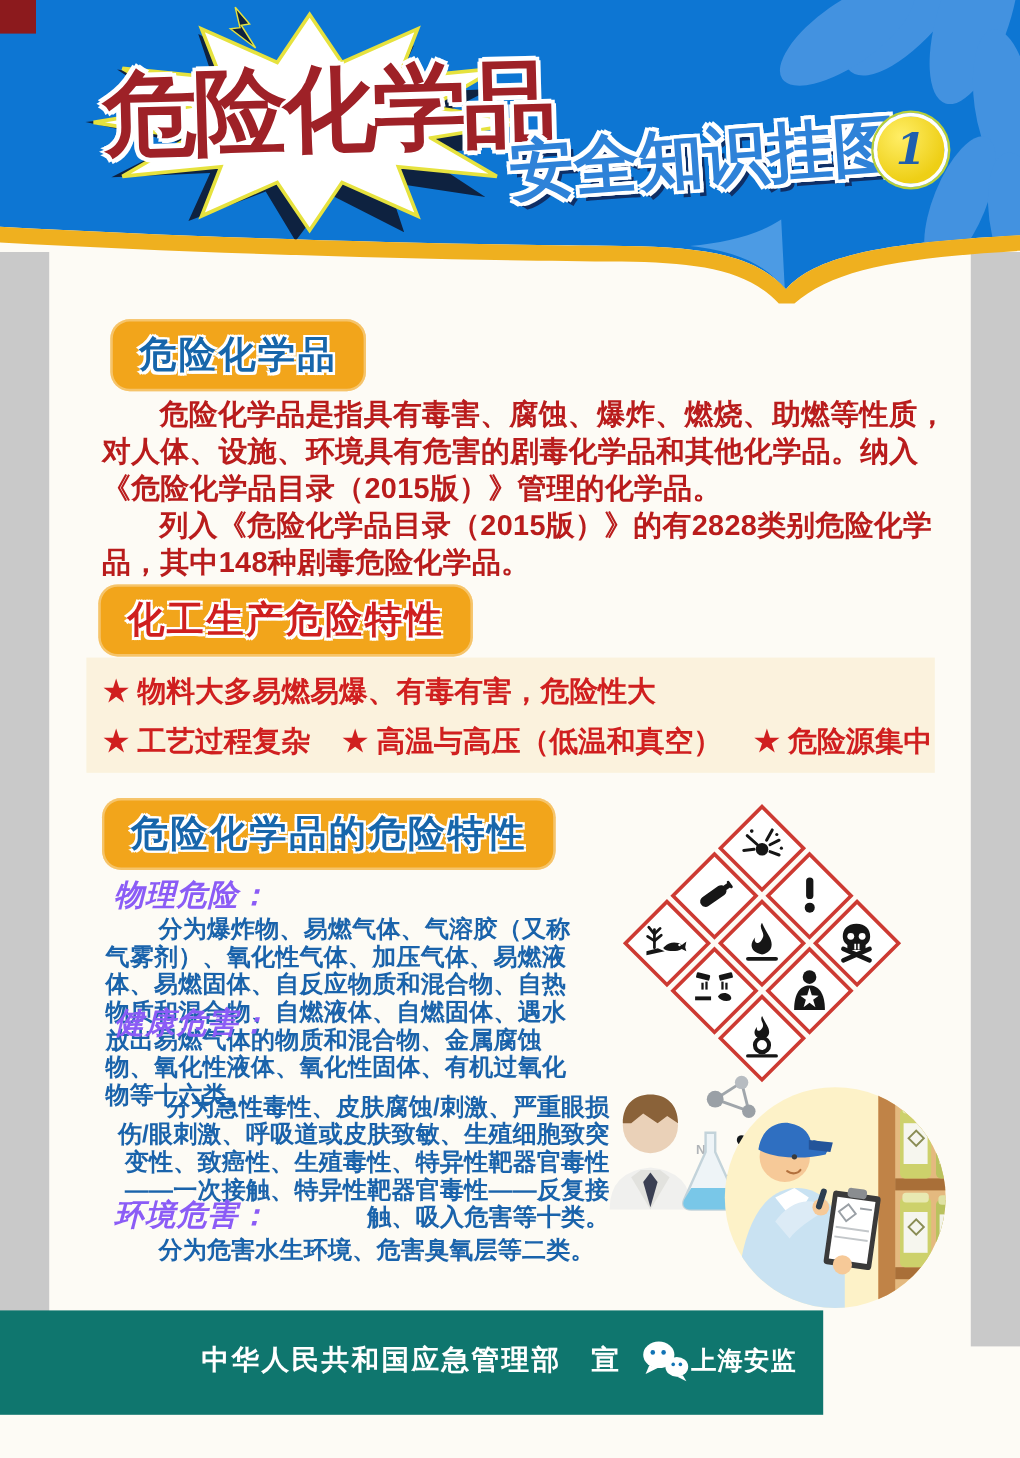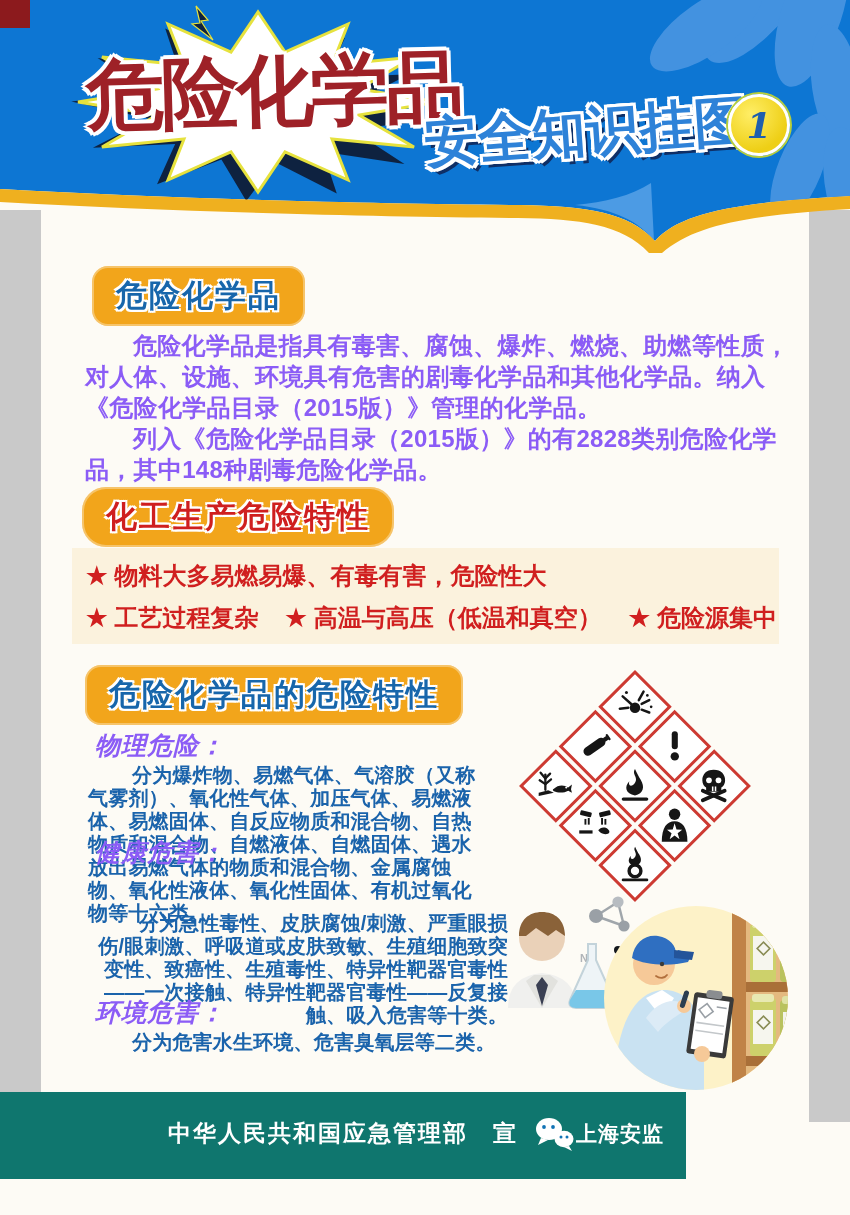--- a/index.html
+++ b/index.html
@@ -30,27 +30,27 @@
     font-size:36px;color:#1e5fae;}
 
   
   .content{position:absolute;left:0;top:0;width:850px;height:1215px;z-index:2;}
   .sec-badge{position:absolute;background:#f2a51b;border-radius:16px;padding:9px 24px;
     font-size:31px;font-weight:900;white-space:nowrap;letter-spacing:2px;
     box-shadow:inset 0 0 0 2px rgba(255,255,255,.35);}
   .sec-badge.blue{color:#1766ab;
     text-shadow:-2px -2px 0 #fff,2px -2px 0 #fff,-2px 2px 0 #fff,2px 2px 0 #fff,0 2px 0 #fff,0 -2px 0 #fff;}
   .sec-badge.red{color:#cf1f1f;
-    text-shadow:-2px -2px 0 #fff,2px -2px 0 #fff,-2px 2px 0 #fff,2px 2px 0 #fff,0 2px 0 #fff,0 -2px 0 #fff;border-radius:24px;}
+    text-shadow:-2px -2px 0 #fff,2px -2px 0 #fff,-2px 2px 0 #fff,2px 2px 0 #fff,0 2px 0 #fff,0 -2px 0 #fff;}
   .badge1{left:92px;top:266px;}
   .badge2{left:82px;top:487px;}
   .badge3{left:85px;top:665px;padding-left:24px;}
 
   .para-lg{position:absolute;left:85px;top:330px;width:712px;font-size:24px;line-height:31px;
-    font-weight:700;color:#8b5cf6;letter-spacing:.3px;}
+    font-weight:700;color:#b91c1c;letter-spacing:.3px;}
   .para-lg p{margin:0;text-indent:2em;}
 
   .star-box{position:absolute;left:72px;top:548px;width:707px;height:96px;background:#fbf2dd;
     color:#d01f1f;font-weight:900;font-size:24px;}
   .star-row{position:absolute;left:14px;white-space:nowrap;}
   .star-row.r1{top:12px;}
   .star-row.r2{top:54px;}
   .star-glyph{color:#d01f1f;margin-right:7px;}
   .star-item{margin-right:20px;}
 

